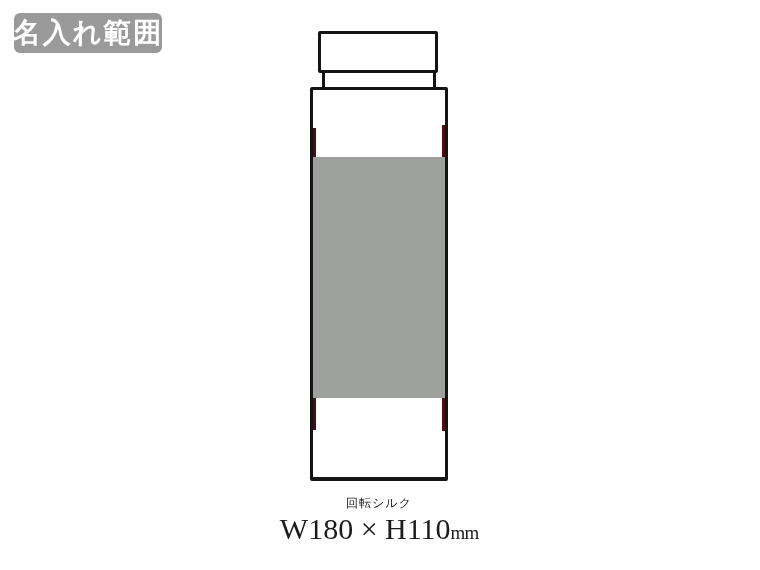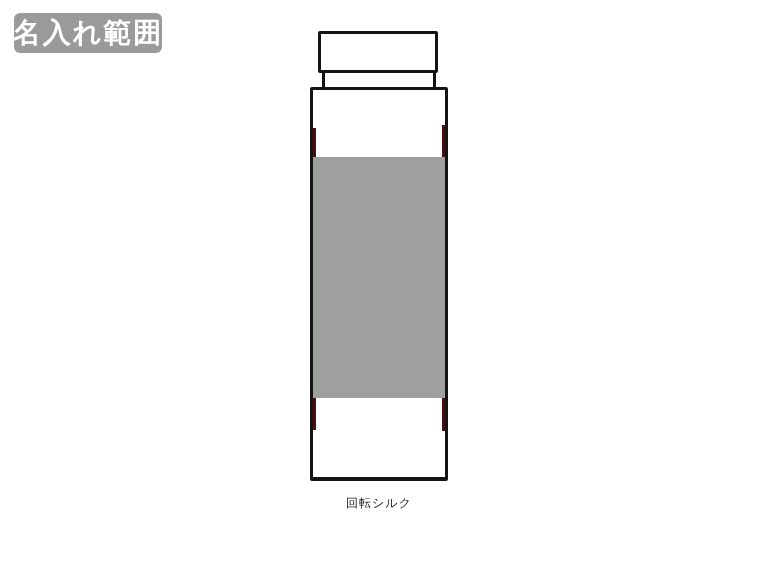--- a/index.html
+++ b/index.html
@@ -138,15 +138,18 @@
   <div class="bottle-body">
     <div class="accent accent-tl"></div>
     <div class="accent accent-tr"></div>
     <div class="print-area"></div>
     <div class="accent accent-bl"></div>
     <div class="accent accent-br"></div>
   </div>
 
   <div class="caption">
     <div class="method">回転シルク</div>
+    <div class="size">
+      <span>W180 × H110</span><span class="unit">mm</span>
+    </div>
   </div>
 
 </div>
 
 </body></html>

